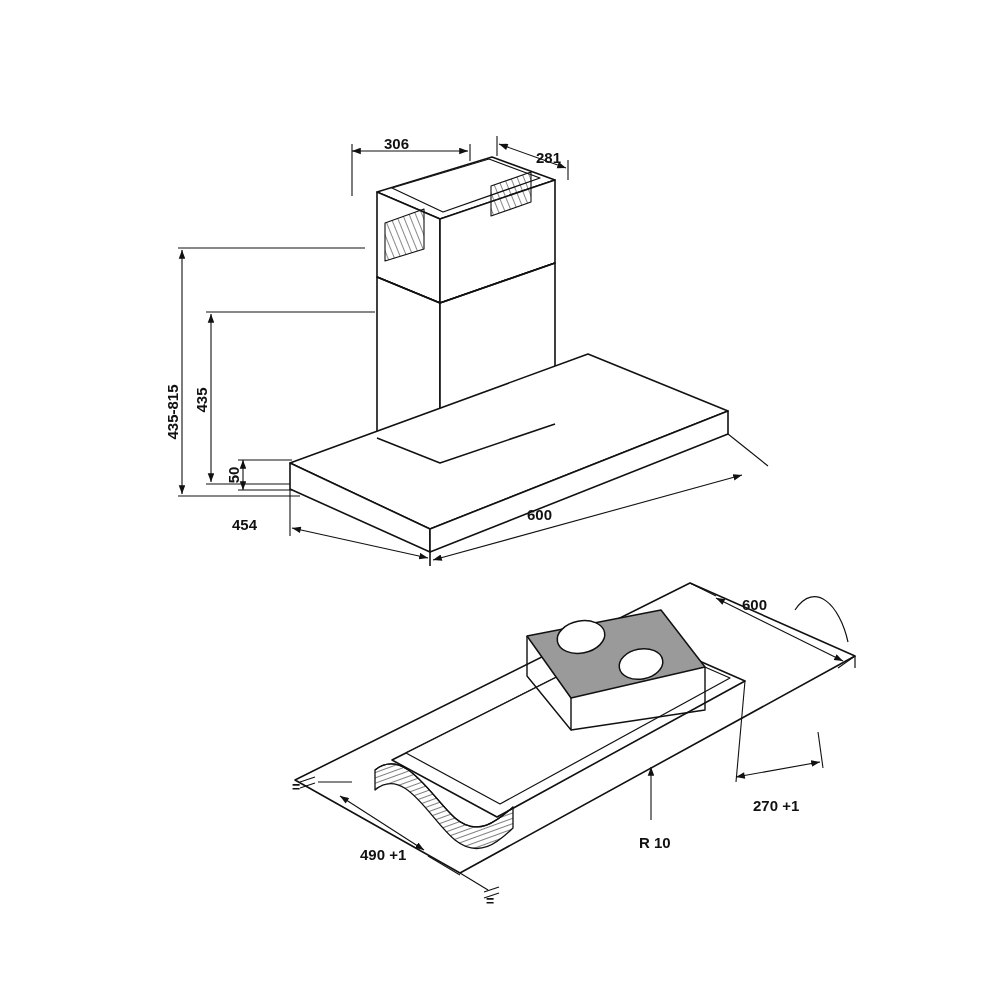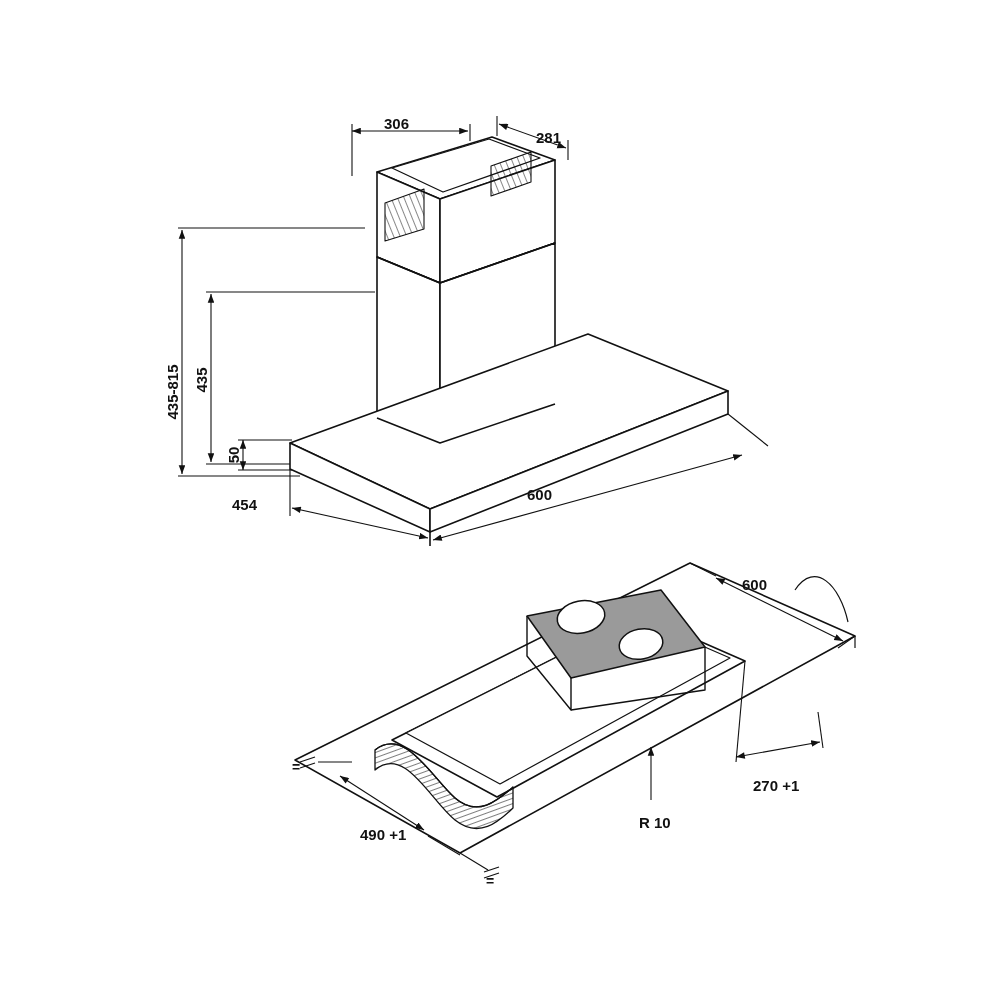--- a/index.html
+++ b/index.html
@@ -11,20 +11,21 @@
     width: 1000px;
     height: 1000px;
     font-family: "Liberation Sans", sans-serif;
     color: #1a1a1a;
     overflow: hidden;
   }
   #sheet {
     position: relative;
     width: 1000px;
     height: 732px;
+    margin-top: 20px;
   }
   svg#drawing {
     display: block;
     width: 1000px;
     height: 1000px;
   }
   .dim-text {
     font-family: "Liberation Sans", sans-serif;
     font-size: 15px;
     font-weight: bold;

